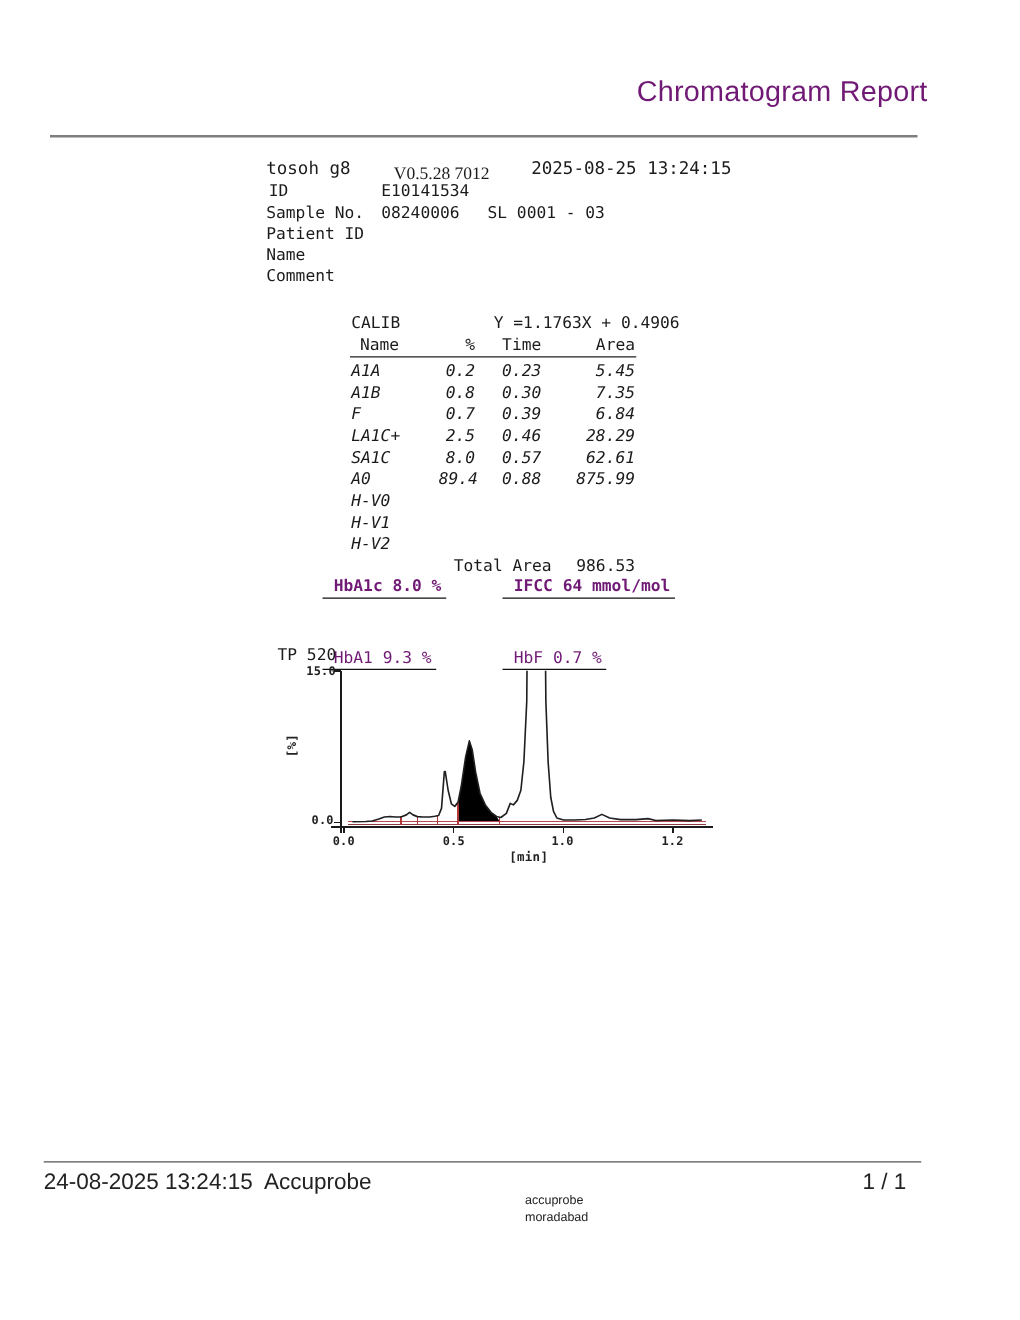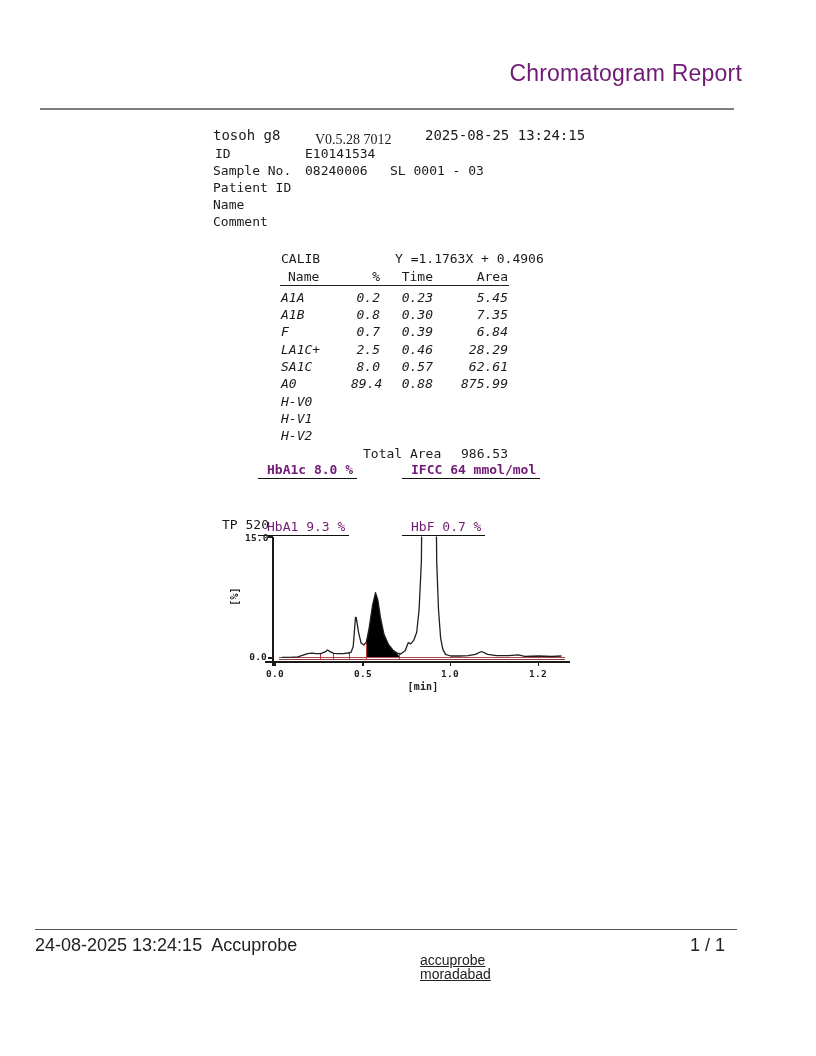--- a/index.html
+++ b/index.html
@@ -20,21 +20,21 @@
   .hdr-indent{padding-left:7px;}
   .tbl-rule{position:absolute;left:280px;top:284.5px;width:229px;border-top:1.5px solid #222;}
   .res{position:absolute;font-family:"DejaVu Sans Mono",monospace;font-size:13px;
        white-space:pre;color:#701a75;padding:0 4px 1px 9px;}
   .res-b{font-weight:bold;border-bottom:1.7px solid #111;}
   .res-n{border-bottom:1.4px solid #111;margin-top:40px;}
   .axlabel{position:absolute;font-family:"DejaVu Sans Mono",monospace;font-weight:bold;
        font-size:9.5px;color:#222;letter-spacing:0.2px;white-space:pre;}
   .rot{transform:rotate(-90deg);transform-origin:center;}
   .foot-txt{position:absolute;font-size:18px;color:#222;white-space:pre;}
-  .foot-small{position:absolute;font-size:14px;color:#222;white-space:pre;line-height:13.5px;text-decoration:underline;}
+  .foot-small{position:absolute;font-size:10px;color:#222;white-space:pre;line-height:13.5px;}
   svg line, svg polyline, svg polygon{shape-rendering:crispEdges;}
   svg .smooth{shape-rendering:auto;}
 </style>
 </head>
 <body>
 
 <div class="page">
 
   <div class="title">Chromatogram Report</div>
   <div class="rule-top"></div>

